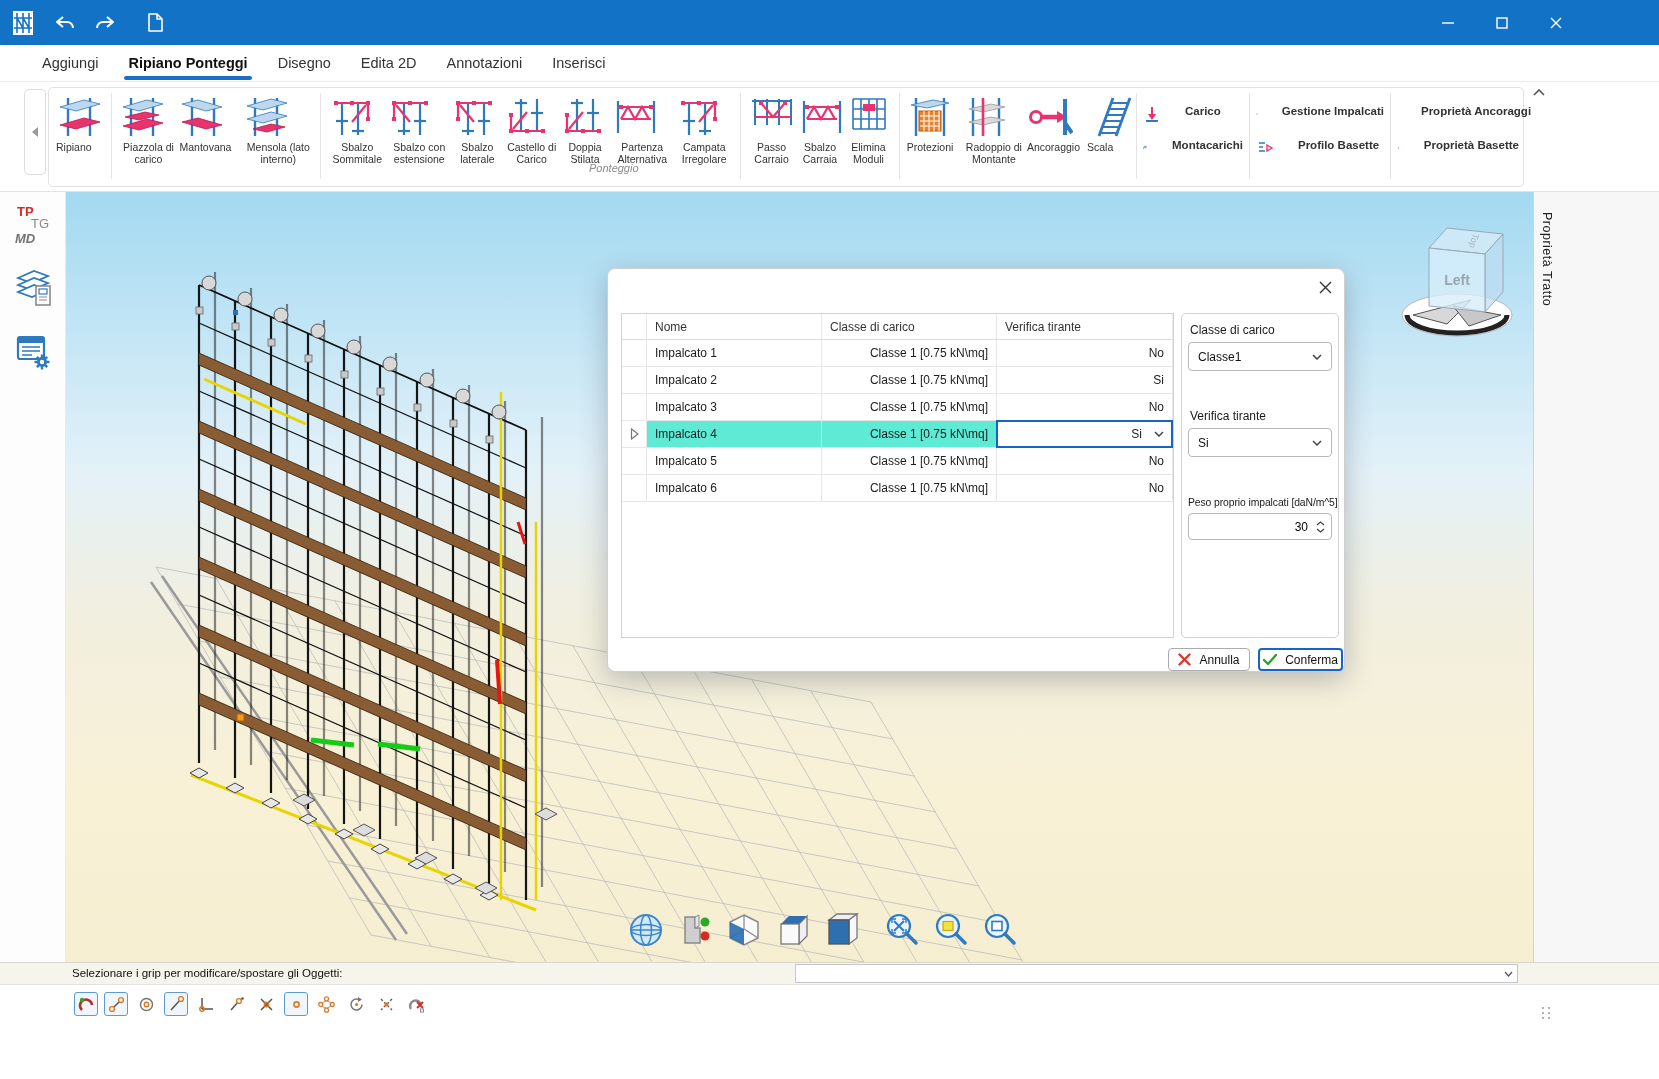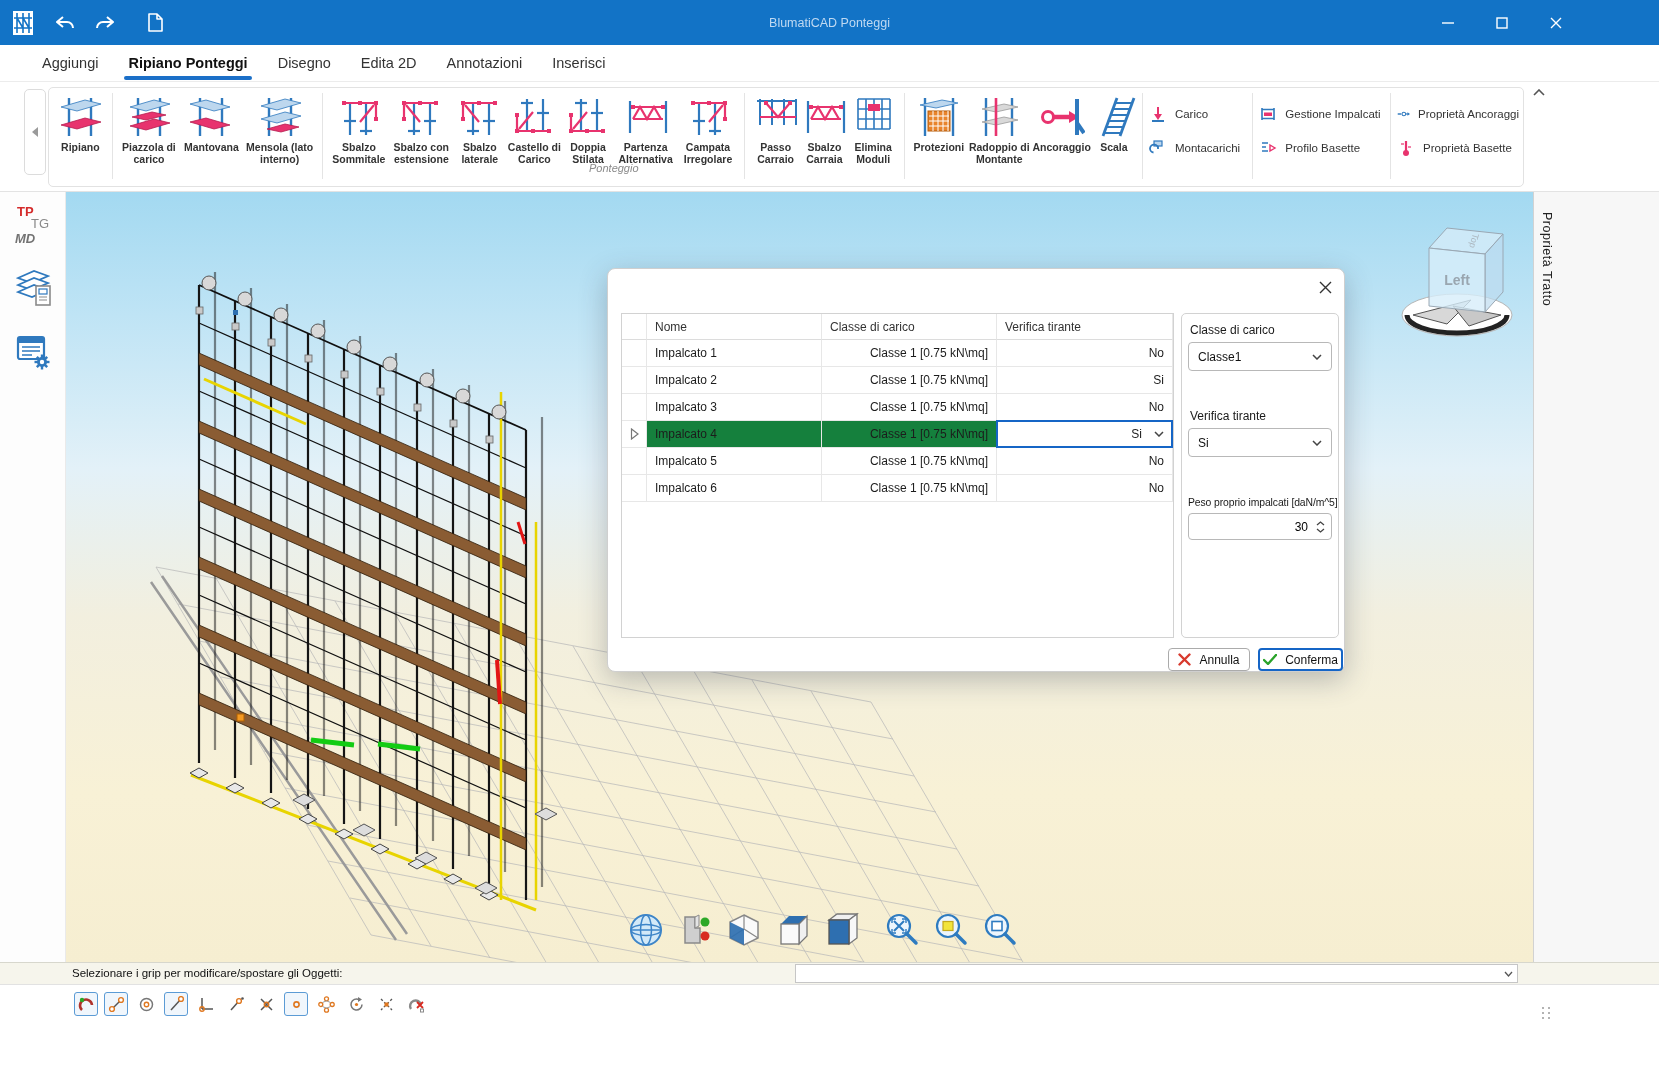--- a/index.html
+++ b/index.html
@@ -27,26 +27,26 @@
 
   
   .ribbon { position:absolute; left:0; top:82px; width:1659px; height:110px; background:#fff;
     border-bottom:1px solid #e3e3e3; }
   .ribbon-scroll { position:absolute; left:24px; top:7px; width:22px; height:86px;
     border:1px solid #dcdcdc; border-radius:5px; background:#fff; display:flex;
     align-items:center; justify-content:center; }
   .ribbon-panel { position:absolute; left:48px; top:5px; width:1476px; height:100px;
     border:1px solid #e2e2e2; border-radius:5px; background:#fff;
     display:flex; align-items:flex-start; padding:5px 4px 0 6px; }
-  .ritem { display:flex; flex-direction:column; align-items:center; margin:0 1px;font-weight:bold; }
+  .ritem { display:flex; flex-direction:column; align-items:flex-start; margin:0 1px; }
   .ric { height:46px; display:flex; align-items:flex-end; justify-content:center; }
   .rlab { font-size:10.5px; line-height:1.18; color:#333; text-align:center; margin-top:2px; }
   .rsep { width:1px; height:86px; background:#e4e4e4; margin:0 6px; flex:none; }
   .scol { display:flex; flex-direction:column; gap:16px; padding-top:12px; }
-  .sitem { display:flex; align-items:center; gap:8px; }
+  .sitem { display:flex; gap:24px;font-weight:bold; }
   .slab { font-size:11.5px; color:#333; white-space:nowrap; }
   .grp-label { position:absolute; left:540px; bottom:12px; font-size:11px; color:#8b8b8b;font-style:italic; }
   .ribbon-collapse { position:absolute; left:1528px; top:82px; width:22px; height:20px;
     display:flex; align-items:center; justify-content:center; }
   .flipx { transform:scaleX(-1); } .rot180 { transform:rotate(180deg); } .flipxy { transform:scale(-1,-1); }
 
   
   .workspace { position:absolute; left:0; top:192px; width:1659px; height:912px; }
   .left-strip { position:absolute; left:0; top:0; width:66px; height:770px; background:#fdfdfd;
     border-right:1px solid #eaeaea; }
@@ -96,21 +96,21 @@
   .dlg-close { position:absolute; left:707px; top:9px; width:20px; height:18px; display:flex;
     align-items:center; justify-content:center; }
   .dlg-table { position:absolute; left:13px; top:44px; width:553px; height:325px;
     border:1px solid #d2d2d2; background:#fff; overflow:hidden; }
   .trow { display:grid; grid-template-columns:25px 175px 175px 176px; }
   .tcell { border-bottom:1px solid #e7e7e7; border-right:1px solid #e7e7e7; font-size:12px;
     color:#1c1c1c; display:flex; align-items:center; height:27px; padding:0 8px; background:#fff; }
   .trow.head .tcell { height:26px; color:#333; border-bottom:1px solid #dcdcdc; }
   .tcell.num { justify-content:flex-end; }
   .tcell.mk { padding:0 4px; justify-content:center; }
-  .trow.sel .tcell { background:#15803d; }
+  .trow.sel .tcell { background:#5eead4; }
   .trow.sel .tcell.mk { background:#fff; }
   .cell-editor { position:absolute; inset:-1px; border:2px solid #1565C6; background:#fff;
     display:flex; align-items:center; justify-content:flex-end; gap:12px; padding-right:7px;
     font-size:12px; z-index:3; }
   .ed-host { position:relative; background:#fff !important; }
 
   .dlg-panel { position:absolute; left:573px; top:44px; width:158px; height:325px;
     border:1px solid #d2d2d2; border-radius:5px; padding:9px 6px; }
   .fld-label { font-size:12px; color:#1a1a1a; margin:0 0 5px 2px; }
   .select { height:29px; border:1px solid #b8b8b8; border-radius:4px; background:#fff;
@@ -256,21 +256,20 @@
       <svg width="18" height="14" viewBox="0 0 18 14">
           <path d="M11,1 L17,6 L11,11 M17,6 H7 a6,6 0 0 0 -6,6" stroke="#fff" stroke-width="2" fill="none" stroke-linejoin="round"></path>
         </svg>
     </span>
     <span style="margin-left:12px">
       <svg width="15" height="19" viewBox="0 0 15 19">
           <path d="M1,1 H9 L14,6 V18 H1 Z M9,1 V6 H14" stroke="#fff" stroke-width="1.6" fill="none" stroke-linejoin="round"></path>
         </svg>
     </span>
   </div>
-  <div class="tb-title">BlumatiCAD Ponteggi</div>
   <div class="win-controls">
     <span class="win-btn">
       <svg width="12" height="12" viewBox="0 0 12 12">
           <line x1="0" y1="6" x2="12" y2="6" stroke="#fff" stroke-width="1.4"></line>
         </svg>
     </span>
     <span class="win-btn">
       <svg width="12" height="12" viewBox="0 0 12 12">
           <rect x="1" y="1" width="10" height="10" stroke="#fff" stroke-width="1.4" fill="none"></rect>
         </svg>

